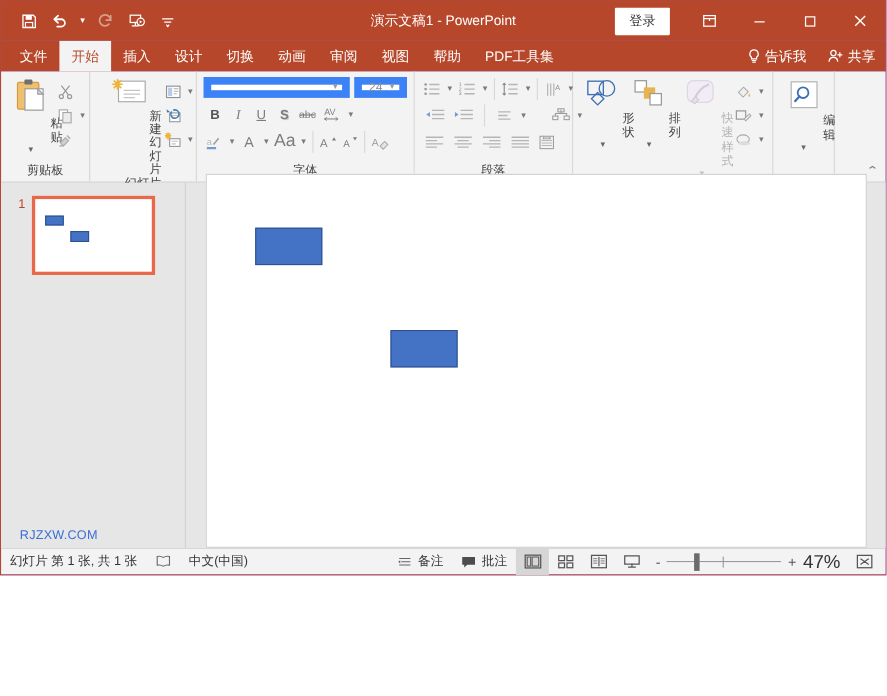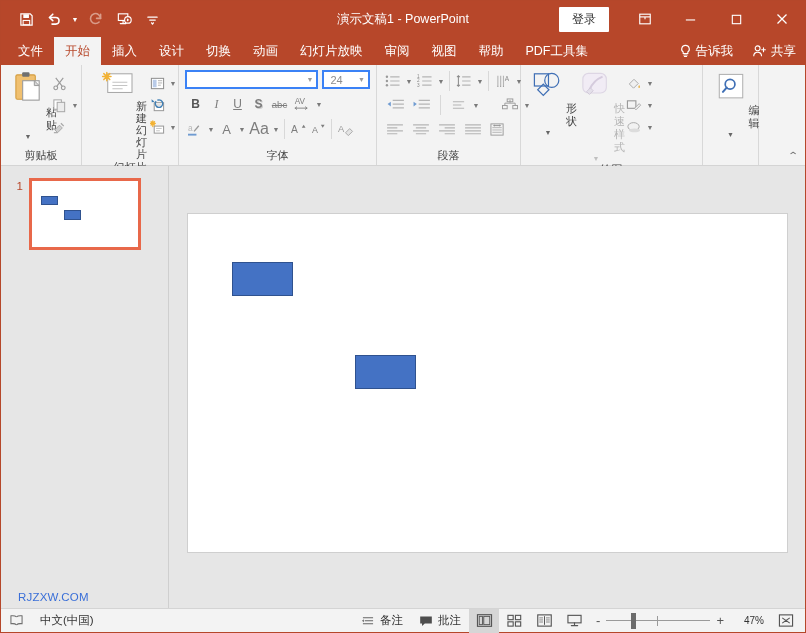--- a/index.html
+++ b/index.html
@@ -3,21 +3,21 @@
 <meta charset="utf-8">
 <style>
   * { box-sizing: border-box; margin: 0; padding: 0; }
   html, body {
     width: 806px; height: 633px;
     font-family: "Liberation Sans", "DejaVu Sans", sans-serif;
     overflow: hidden;
     background: #ffffff;
   }
   #app {
-    width: 806px; height: 633px;
+    width: 806px; height: 523px;
     position: relative;
     display: flex; flex-direction: column;
     border: 1px solid #b5472a;
     background: #8b5cf6;
   }
 
   
   .titlebar {
     height: 36px; background: #b7472a;
     display: flex; align-items: center;
@@ -104,21 +104,21 @@
   }
   .smallcaret {
     width: 10px; height: 22px;
     display: flex; align-items: center; justify-content: center;
     font-size: 7px; color: #7a7a7a;
   }
   .rrow { display: flex; align-items: center; }
   .vsep { width: 1px; height: 20px; background: #d8d8d8; margin: 0 3px; }
 
   .fontbox {
-    height: 19px; border: 2px solid #3b82f6; background: #fff;
+    height: 19px; border: 7px solid #3b82f6; background: #fff;
     display: flex; align-items: center; justify-content: flex-end;
     font-size: 11px; color: #a0a0a0; padding: 0 3px;
   }
   .fontbox .val { flex: 1; padding-left: 3px; color: #8d8d8d; font-size: 11px; }
   .fontbox .cv { font-size: 7px; color: #9a9a9a; padding-left: 4px; }
 
   .fmtbtn {
     width: 21px; height: 21px;
     display: flex; align-items: center; justify-content: center;
     font-size: 12px; color: #7d7d7d;
@@ -177,21 +177,21 @@
   }
   .viewbtn.active { background: #d6d6d6; }
   .zoomwrap { display: flex; align-items: center; gap: 6px; padding: 0 7px; }
   .zoomtrack {
     width: 104px; height: 24px; position: relative;
     display: flex; align-items: center;
   }
   .zoomline { width: 104px; height: 1px; background: #9a9a9a; }
   .zoomtick { position: absolute; left: 51px; top: 7px; width: 1px; height: 10px; background: #9a9a9a; }
   .zoomthumb { position: absolute; left: 25px; top: 4px; width: 5px; height: 16px; background: #6b6b6b; }
-  .zoompct { width: 34px; text-align: right; font-size: 10px; }
+  .zoompct { width: 34px; text-align: left; font-size: 17px; }
   svg { display: block; }
 </style>
 </head>
 <body>
 
 <div id="app">
 
   <div class="titlebar">
     <div class="qat">
       <div class="qat-btn">
@@ -258,21 +258,20 @@
     </div>
   </div>
 
   <div class="tabstrip">
     <div class="tab">文件</div>
     <div class="tab active">开始</div>
     <div class="tab">插入</div>
     <div class="tab">设计</div>
     <div class="tab">切换</div>
     <div class="tab">动画</div>
-    <div class="tab">幻灯片放映</div>
     <div class="tab">审阅</div>
     <div class="tab">视图</div>
     <div class="tab">帮助</div>
     <div class="tab">PDF工具集</div>
     <div class="tab-right">
       <div class="tab-ico">
         <span>
           <svg width="13" height="14" viewBox="0 0 14 15">
               <path d="M7 1.4a4 4 0 0 1 2.5 7.2v1.6h-5V8.6A4 4 0 0 1 7 1.4z" fill="none" stroke="#fff" stroke-width="1.2"></path>
               <path d="M5.2 11.8h3.6M5.8 13.4h2.4" stroke="#fff" stroke-width="1.2" stroke-linecap="round"></path>
@@ -564,20 +563,31 @@
           <span>
             <svg width="32" height="30" viewBox="0 0 34 32">
                 <rect x="2.5" y="3" width="15" height="13" fill="none" stroke="#3f6fb5" stroke-width="1.3"></rect>
                 <circle cx="21" cy="10" r="7.5" fill="none" stroke="#3f6fb5" stroke-width="1.3"></circle>
                 <path d="M12 14l6 6-6 6-6-6z" fill="none" stroke="#3f6fb5" stroke-width="1.3"></path>
               </svg>
           </span>
           <span class="lbl">形状</span>
           <span class="caret-sm">▼</span>
         </div>
+        <div class="bigbtn" style="width:42px">
+          <span>
+            <svg width="30" height="30" viewBox="0 0 32 32">
+                <rect x="2.5" y="2.5" width="11" height="11" fill="#fff" stroke="#9a9a9a" stroke-width="1.2"></rect>
+                <rect x="11" y="9" width="11" height="11" fill="#e8b44d"></rect>
+                <rect x="17" y="15" width="11" height="11" fill="#fff" stroke="#9a9a9a" stroke-width="1.2"></rect>
+              </svg>
+          </span>
+          <span class="lbl">排列</span>
+          <span class="caret-sm">▼</span>
+        </div>
         <div class="bigbtn" style="width:54px">
           <span>
             <svg width="34" height="30" viewBox="0 0 36 32">
                 <rect x="4" y="2.5" width="25" height="21" rx="6" fill="#f1ecf5" stroke="#ddd6e4" stroke-width="1.2"></rect>
                 <path d="M11 20c3-7 9-12 14-14" stroke="#d5cbdd" stroke-width="2.2" fill="none"></path>
                 <path d="M8 22l4-4 3 3-4 4z" fill="#e4e0ea" stroke="#cfc8d6" stroke-width="1"></path>
               </svg>
           </span>
           <span class="lbl dim">快速样式</span>
           <span class="caret-sm" style="color:#c0c0c0">▼</span>
@@ -650,20 +660,23 @@
 
     <div class="canvaspane">
       <div class="slide">
         <div class="shape" style="left:44px;top:48px;width:61px;height:34px"></div>
         <div class="shape" style="left:167px;top:141px;width:61px;height:34px"></div>
       </div>
     </div>
   </div>
 
   <div class="statusbar">
+    <div class="sb-item">
+      <span>幻灯片 第 1 张, 共 1 张</span>
+    </div>
     <div class="sb-item">
       <span>
         <svg width="15" height="13" viewBox="0 0 16 14">
             <path d="M8 3.2C6.8 2 5 1.6 2 2v8.5c3-.4 4.8 0 6 1.2" fill="none" stroke="#6b6b6b" stroke-width="1.1"></path>
             <path d="M8 3.2c1.2-1.2 3-1.6 6-1.2v8.5c-3-.4-4.8 0-6 1.2" fill="none" stroke="#6b6b6b" stroke-width="1.1"></path>
           </svg>
       </span>
     </div>
     <div class="sb-item">
       <span>中文(中国)</span>

